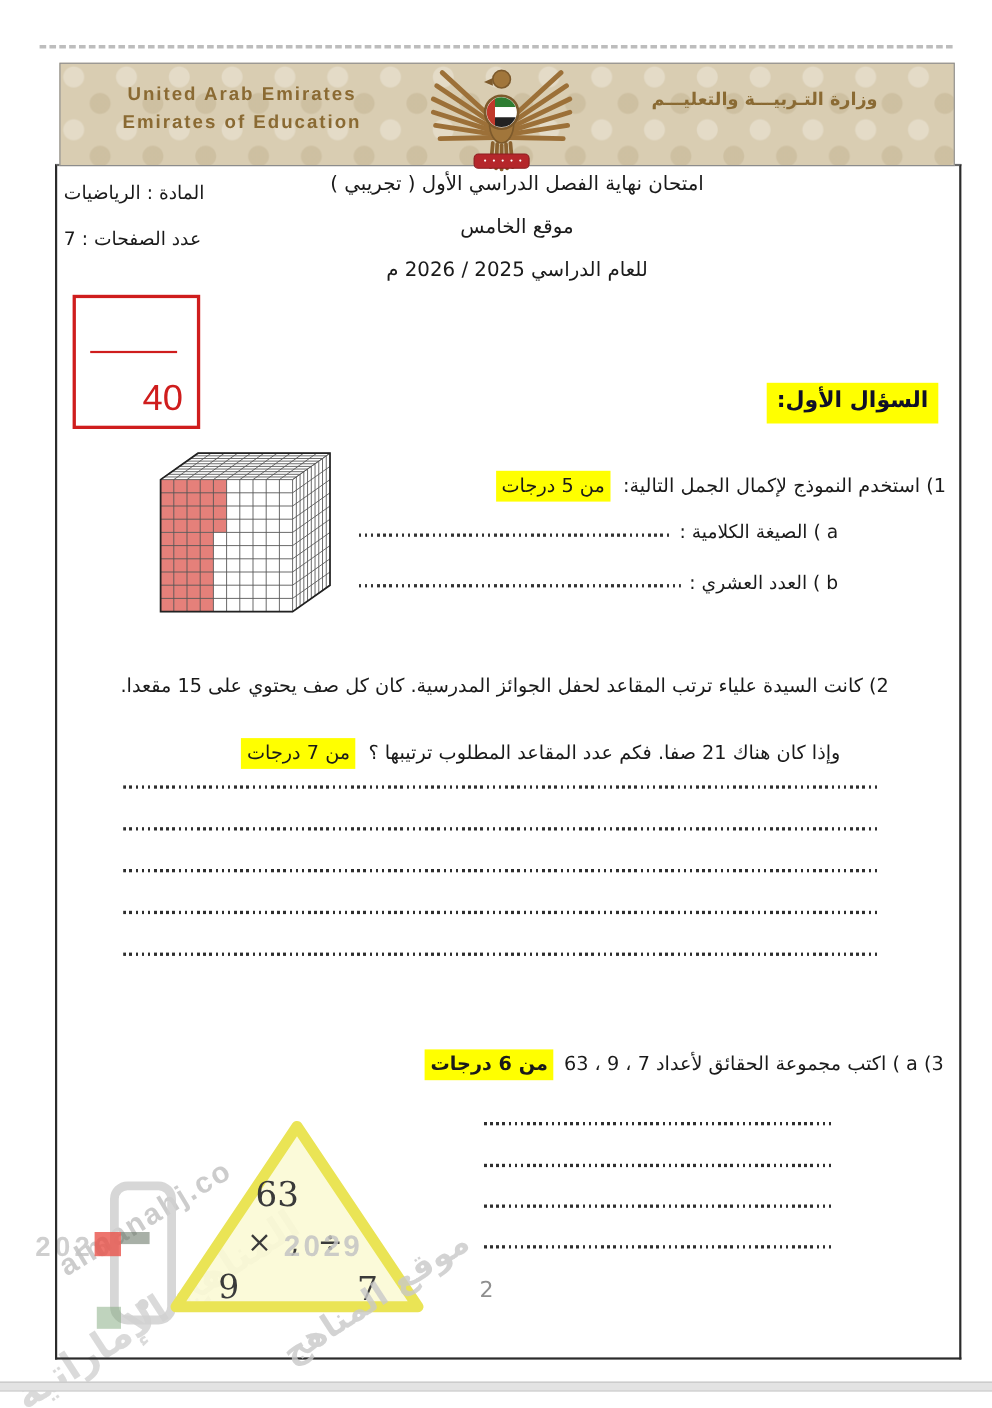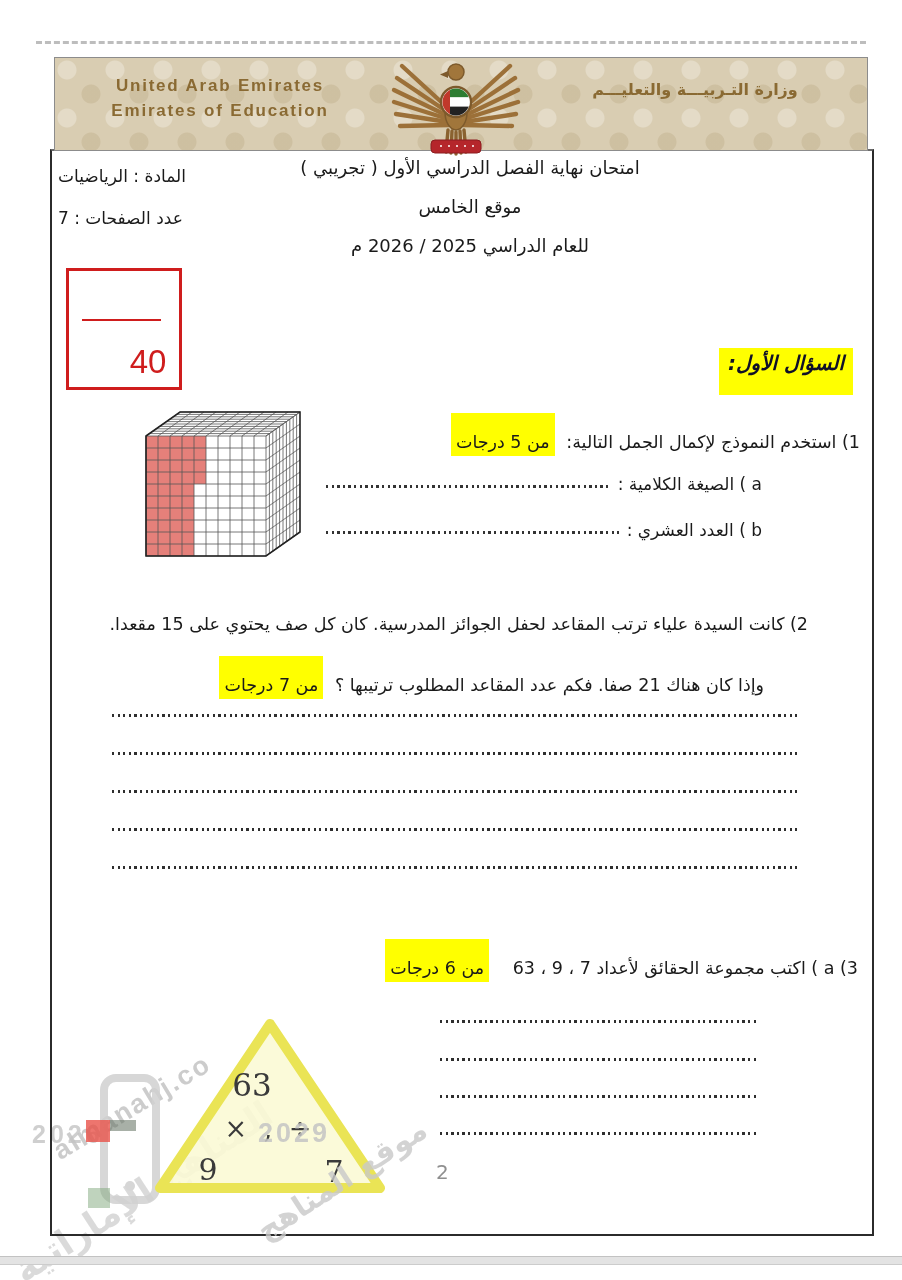--- a/index.html
+++ b/index.html
@@ -35,23 +35,23 @@
   .pagescount{left:58px;top:208px;direction:rtl;font-size:17px;z-index:4;}
   .title-block{left:210px;top:157px;width:520px;text-align:center;font-size:18px;z-index:4;direction:rtl;}
   .title-block .t{margin-bottom:18px;}
 
   
   .score{left:66px;top:268px;width:110px;height:116px;border:3px solid #cf1d1d;background:#fff;z-index:4;}
   .score .bar{position:absolute;left:12%;width:72%;top:48px;border-top:2.5px solid #cf1d1d;}
   .score .val{position:absolute;bottom:6px;width:100%;text-align:center;color:#cf1d1d;
     font-family:"Liberation Sans",sans-serif;font-size:33px;margin-left:24px;}
 
-  .hl{background:#ffff00;padding:19px 5px 4px;}
-  .section-title{right:49px;top:348px;background:#ffff00;padding:3px 9px 20px;
-    font-weight:bold;font-size:20px;color:#101028;z-index:4;direction:rtl;font-style:italic;}
+  .hl{background:#ffff00;padding:4px 5px 4px;}
+  .section-title{right:49px;top:348px;background:#ffff00;padding:3px 9px 10px;
+    font-weight:bold;font-size:20px;color:#101028;z-index:4;direction:rtl;}
 
   .qtext{direction:rtl;font-size:17.5px;z-index:4;white-space:nowrap;}
   .qrow{direction:rtl;display:flex;align-items:flex-end;z-index:4;font-size:17px;white-space:nowrap;}
   .dotfill{flex:1;height:3px;margin:0 8px 6px 0;
     background:repeating-linear-gradient(90deg,#333 0 2.3px,transparent 2.3px 5.6px);}
   .ansline{height:3px;z-index:4;
     background:repeating-linear-gradient(90deg,#2e2e2e 0 2.3px,transparent 2.3px 5.6px);}
 
   .pagenum{left:436px;top:1160px;color:#8f8f8f;font-size:20px;z-index:4;}
 
@@ -185,21 +185,21 @@
   <span class="hl" style="margin-right:6px;">من 7 درجات</span>
 </div>
 <div class="abs ansline" style="left:112px;top:714px;width:688px;"></div>
 <div class="abs ansline" style="left:112px;top:752px;width:688px;"></div>
 <div class="abs ansline" style="left:112px;top:790px;width:688px;"></div>
 <div class="abs ansline" style="left:112px;top:828px;width:688px;"></div>
 <div class="abs ansline" style="left:112px;top:866px;width:688px;"></div>
 
 <div class="abs qtext" style="right:44px;top:958px;">
   <span>3) a ) اكتب مجموعة الحقائق لأعداد 7 ، 9 ، 63</span>
-  <span class="hl" style="margin-right:18px;">من 6 درجات</span>
+  <span class="hl" style="margin-right:4px;font-weight:bold;">من 6 درجات</span>
 </div>
 
 <svg class="abs tri" width="248" height="190" viewBox="0 0 248 190">
   <path d="M124,12 L234,176 L14,176 Z" fill="#fbf9d4" fill-opacity="0.88" stroke="#eae455" stroke-width="10" stroke-linejoin="round"></path>
   <text x="106" y="84" font-size="31" font-family="DejaVu Serif, serif" fill="#3a3a3a" text-anchor="middle">63</text>
   <text x="124" y="126" font-size="27" font-family="DejaVu Serif, serif" fill="#3a3a3a" text-anchor="middle" letter-spacing="4">× , ÷</text>
   <text x="62" y="168" font-size="30" font-family="DejaVu Serif, serif" fill="#3a3a3a" text-anchor="middle">9</text>
   <text x="188" y="170" font-size="30" font-family="DejaVu Serif, serif" fill="#3a3a3a" text-anchor="middle">7</text>
 </svg>
 

